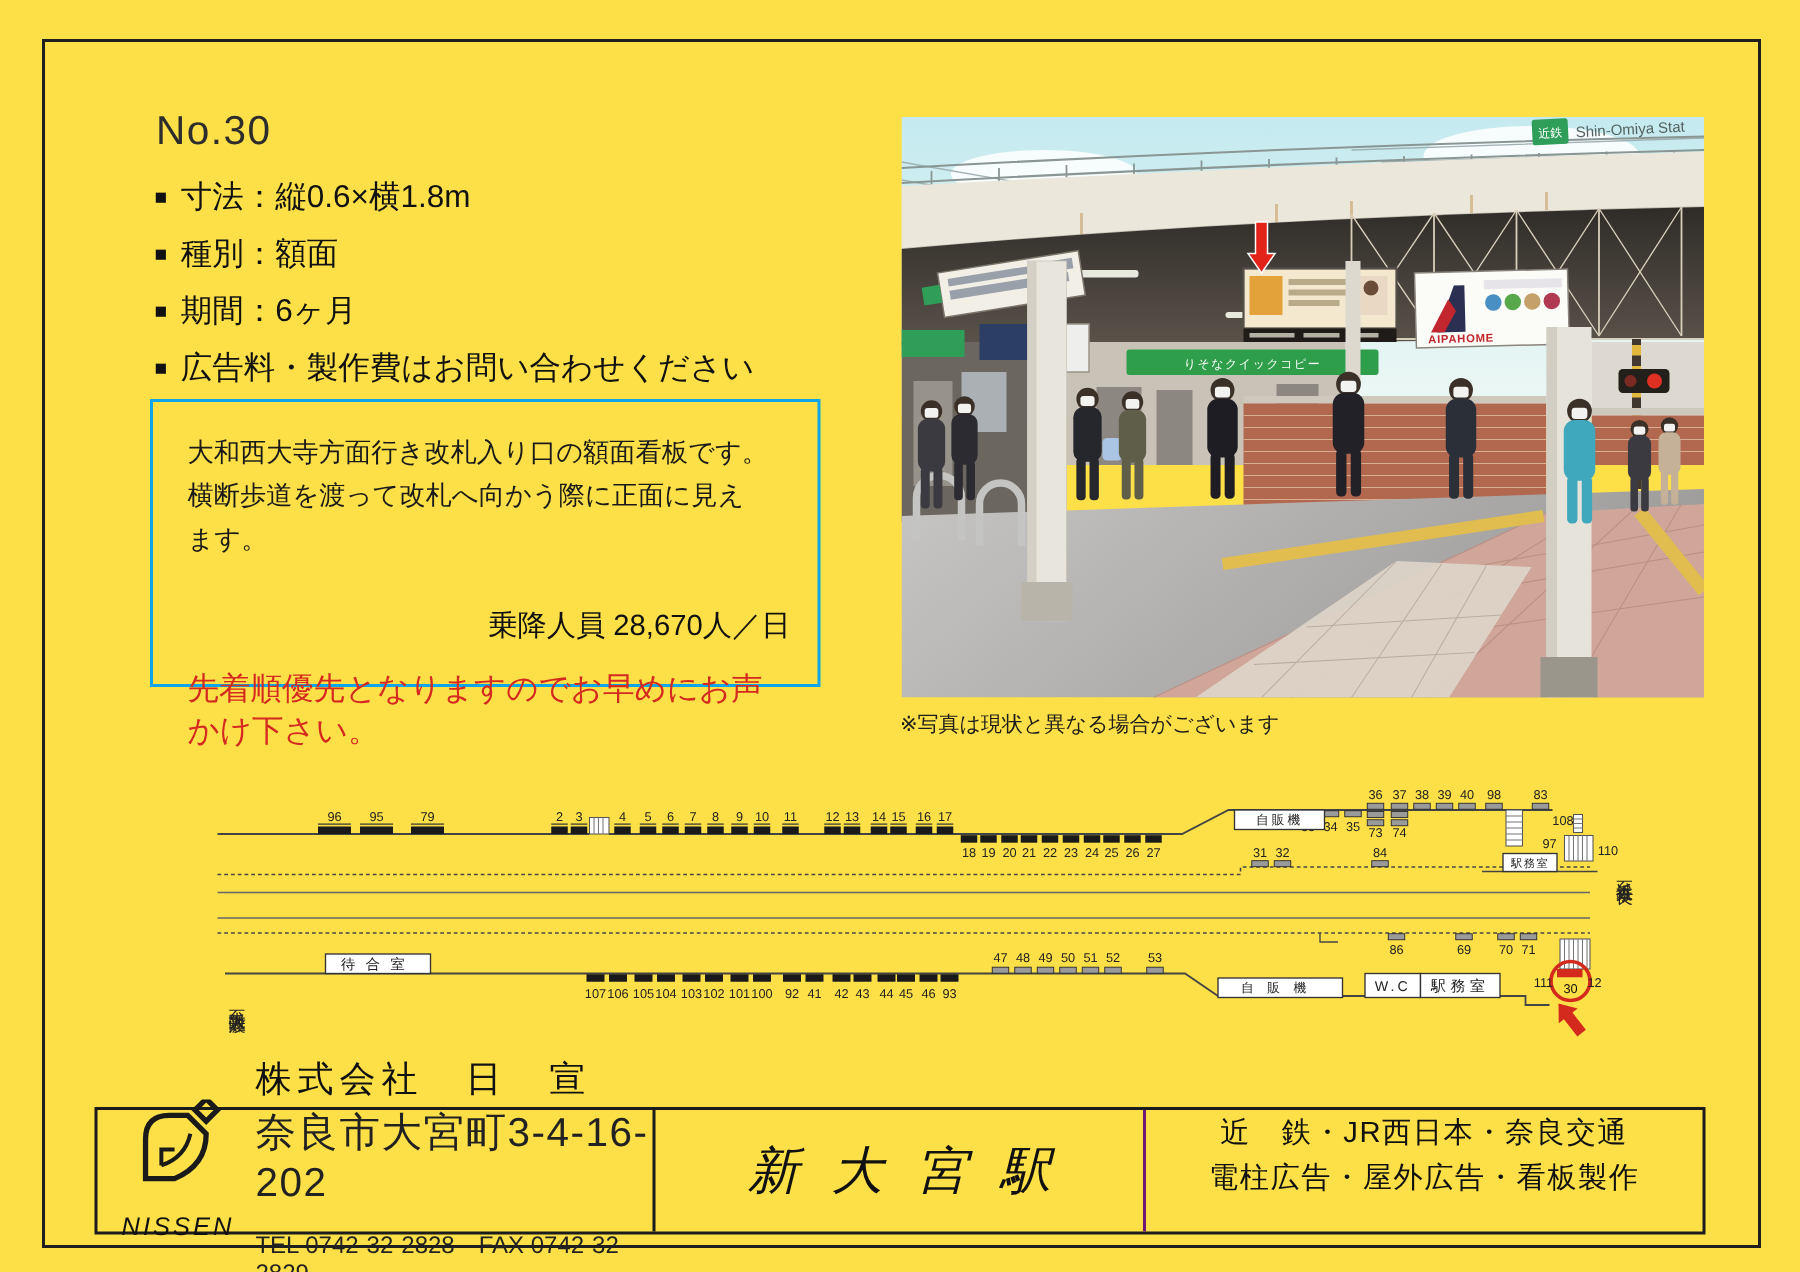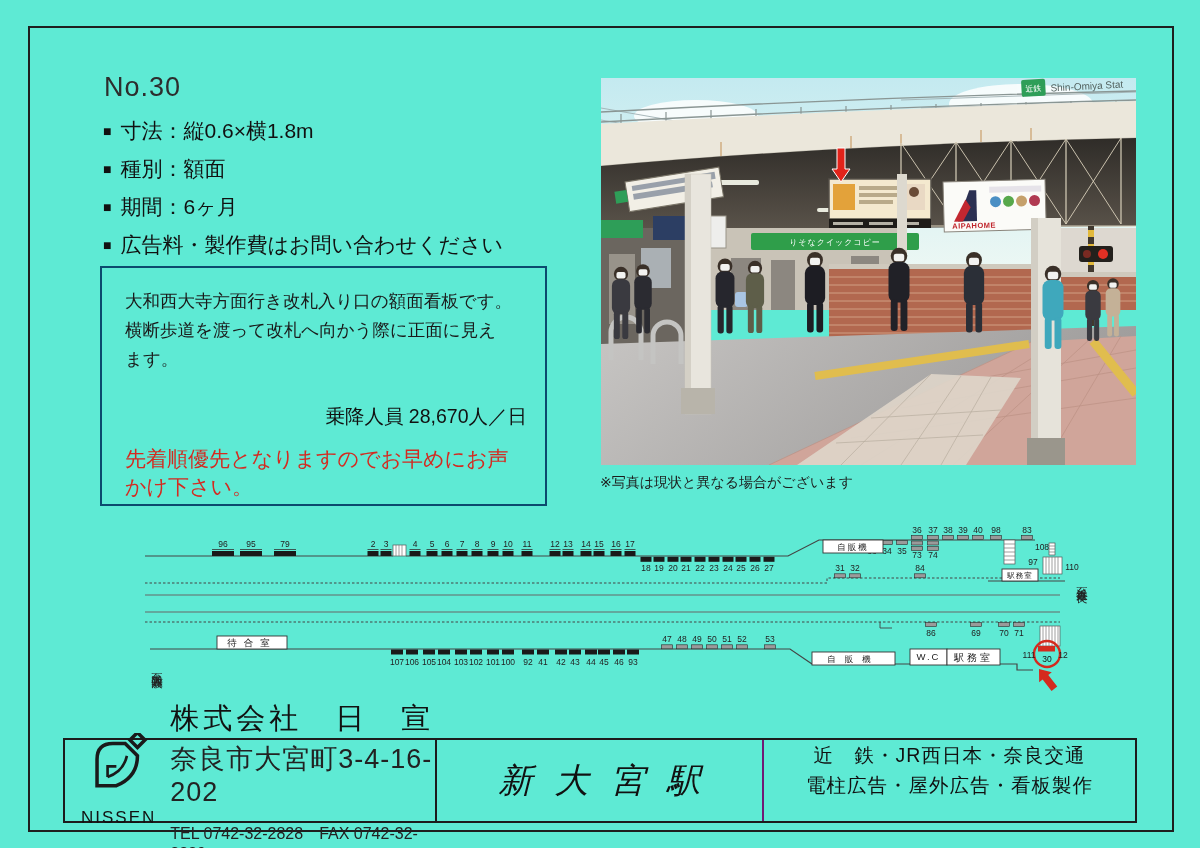--- a/index.html
+++ b/index.html
@@ -1,40 +1,40 @@
 <!DOCTYPE html>
 <html><head>
 <meta charset="utf-8">
 <style>
   html,body{margin:0;padding:0;background:#9a9a9a;}
-  .sheet{position:relative;width:1200px;height:848px;background:#5eead4;overflow:hidden;
+  .sheet{position:relative;width:1200px;height:848px;background:#fde047;overflow:hidden;
          font-family:"Liberation Sans","DejaVu Sans",sans-serif;color:#1a1a1a;}
   .frame{position:absolute;left:28px;top:26px;width:1142px;height:802px;border:2px solid #1f1f1f;}
   .no{position:absolute;left:104px;top:72px;font-size:27px;color:#2d2d2d;letter-spacing:1px;}
   .specs{position:absolute;left:103px;top:112px;}
   .spec-row{height:38px;display:flex;align-items:center;gap:9px;font-size:21px;color:#111;}
   .spec-bullet{font-size:14px;line-height:1;}
-  .infobox{position:absolute;left:100px;top:266px;width:447px;height:240px;box-sizing:border-box;
-           border:2px solid #0c4a6e;padding:19px 18px 0 23px;}
+  .infobox{position:absolute;left:100px;top:266px;width:447px;height:192px;box-sizing:border-box;
+           border:2px solid #0ea5e9;padding:19px 18px 0 23px;}
   .info-line{font-size:17.5px;line-height:29px;color:#1a1a1a;}
   .ridership{margin-top:29px;font-size:19.5px;color:#111;text-align:right;}
   .note{margin-top:15px;font-size:21px;color:#d42a20;}
   .photo{position:absolute;left:601px;top:78px;width:535px;height:387px;}
   .caption{position:absolute;left:600px;top:474px;font-size:14px;color:#1c1c1c;}
   .diagram{position:absolute;left:130px;top:518px;}
   .diagram text{font-family:"Liberation Sans","DejaVu Sans",sans-serif;}
   .footer{position:absolute;left:63px;top:738px;width:1074px;height:85px;border:2px solid #1c1c1c;
           display:flex;box-sizing:border-box;}
   .f-left{width:372px;border-right:2px solid #1c1c1c;display:flex;align-items:center;padding-left:16px;gap:14px;box-sizing:border-box;}
   .f-center{width:327px;border-right:2px solid #701a75;display:flex;align-items:center;justify-content:center;box-sizing:border-box;font-style:italic;}
   .f-right{flex:1;display:flex;flex-direction:column;align-items:center;
            font-size:19.5px;line-height:30px;color:#111;letter-spacing:1px;}
   .logo{display:flex;flex-direction:column;align-items:center;width:86px;}
-  .logo-text{font-size:17px;letter-spacing:2px;color:#111;margin-top:17px;}
-  .company{font-size:29px;color:#111;letter-spacing:4px;white-space:nowrap;}
+  .logo-text{font-size:17px;letter-spacing:2px;color:#111;margin-top:17px;font-style:italic;}
+  .company{font-size:24px;color:#111;letter-spacing:4px;white-space:nowrap;}
   .addr{font-size:27px;margin-top:2px;letter-spacing:1px;color:#222;}
   .tel{font-size:16px;margin-top:16px;color:#222;letter-spacing:0px;}
   .station{font-size:34px;color:#111;letter-spacing:22px;margin-right:-22px;white-space:nowrap;}
 </style>
 </head>
 <body>
 
 <div class="sheet">
   <div class="frame"></div>
 

